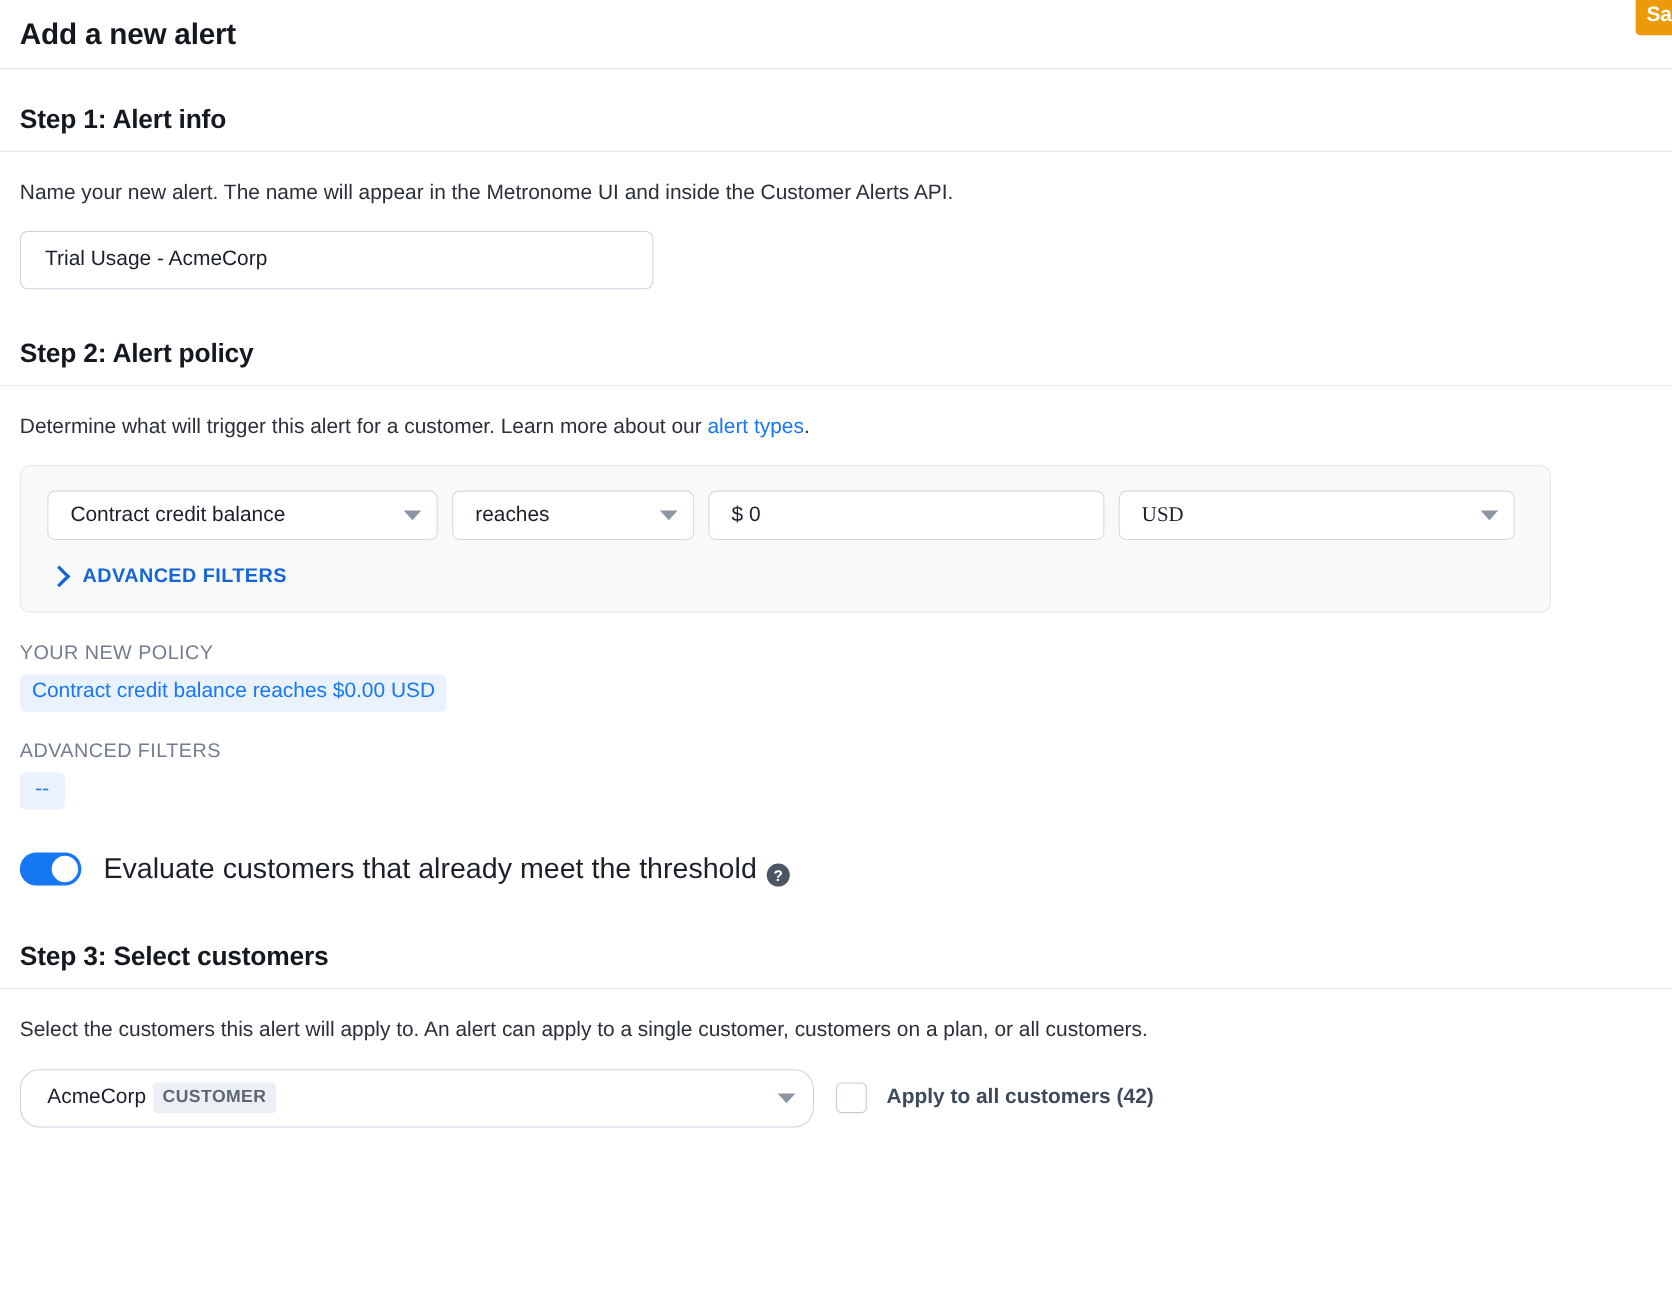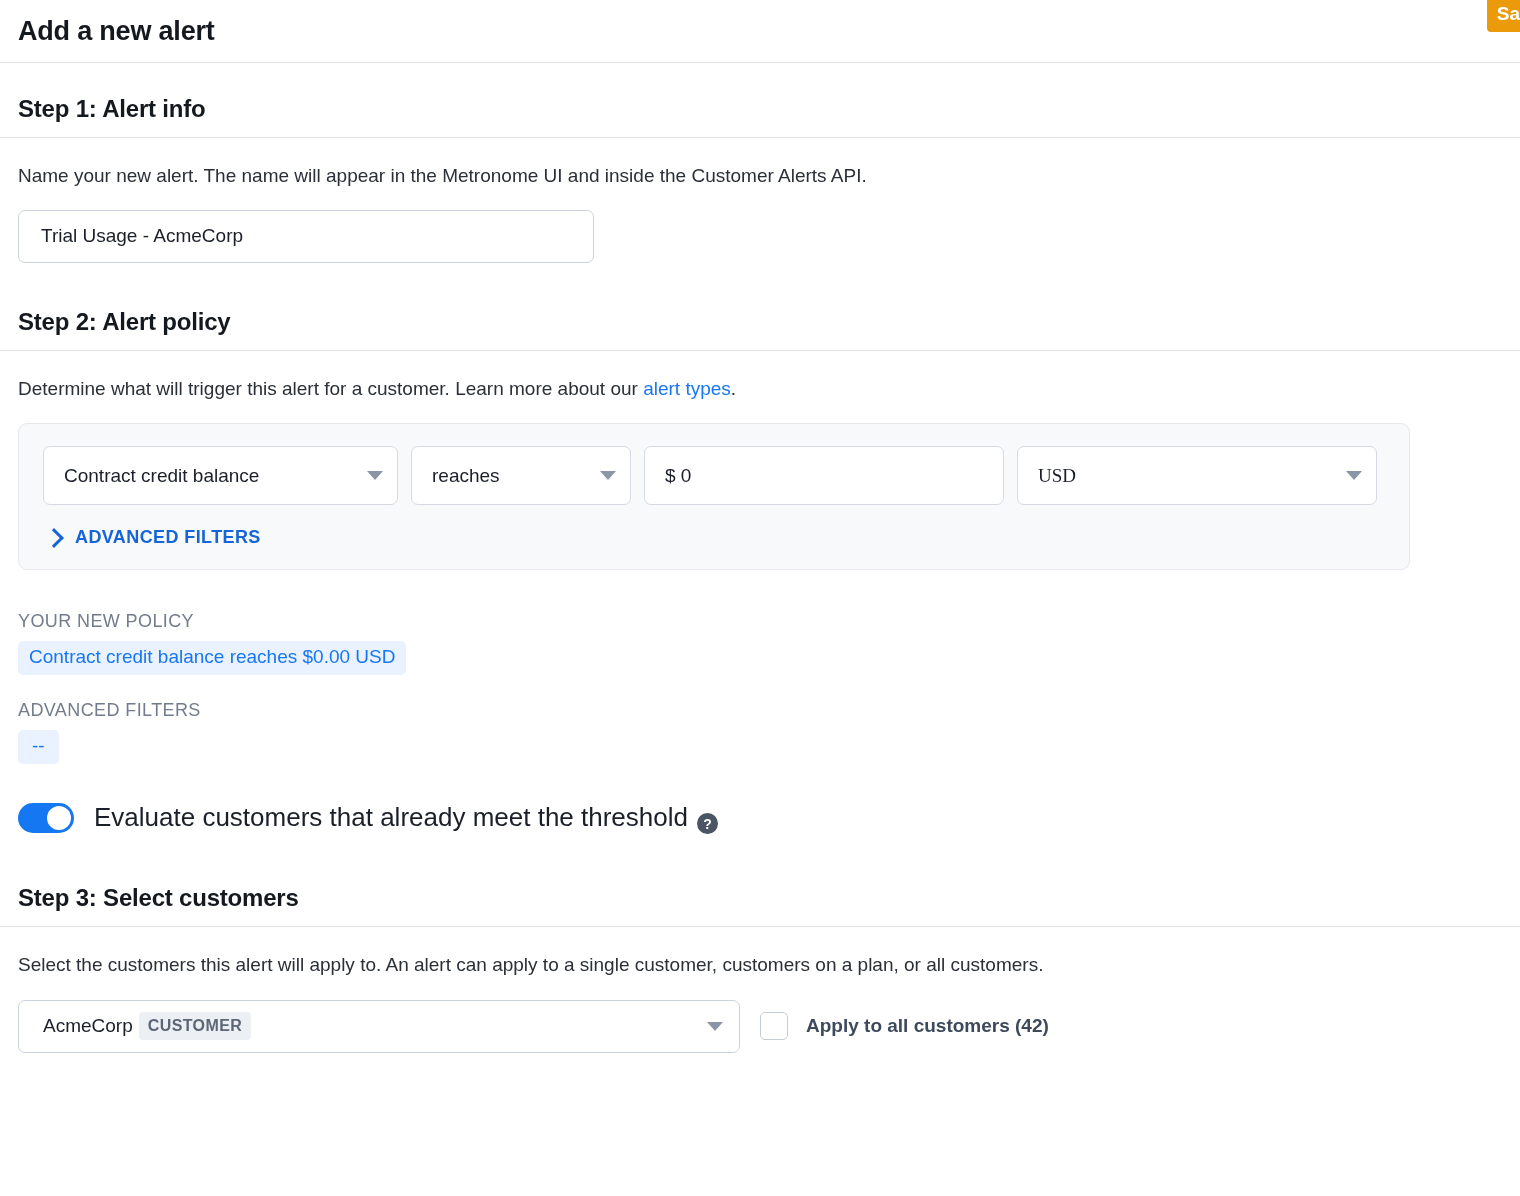--- a/index.html
+++ b/index.html
@@ -93,21 +93,21 @@
     border: 1px solid #e6e8ee;
     border-radius: 9px;
     padding: 22px 24px 20px 24px;
   }
   .policy-row {
     display: flex;
     align-items: center;
     gap: 13px;
   }
   .select-ctl, .value-ctl {
-    height: 59px;
+    height: 45px;
     background: #ffffff;
     border: 1px solid #d5dae2;
     border-radius: 7px;
     display: flex;
     align-items: center;
     padding: 0 14px 0 20px;
     font-size: 19px;
     color: #1a1f29;
   }
   .select-ctl { justify-content: space-between; cursor: pointer; }
@@ -143,21 +143,21 @@
     font-size: 18px;
     font-weight: bold;
     letter-spacing: 0.4px;
   }
 
   
   .summary-label {
     font-size: 18px;
     color: #737c8c;
     letter-spacing: 0.4px;
-    margin: 41px 0 0 0;
+    margin: 26px 0 0 0;
   }
   .summary-chip {
     display: inline-block;
     margin-top: 9px;
     background: #e9f2fe;
     color: #1877f2;
     font-size: 19px;
     padding: 5px 11px 7px 11px;
     border-radius: 5px;
   }
@@ -209,21 +209,21 @@
     display: flex;
     align-items: center;
     gap: 20px;
     margin-top: 22px;
   }
   .customer-select {
     width: 722px;
     height: 53px;
     background: #ffffff;
     border: 1px solid #ccd2dd;
-    border-radius: 7px;
+    border-radius: 18px;
     display: flex;
     align-items: center;
     padding: 0 16px 0 24px;
     cursor: pointer;
   }
   .customer-name {
     font-size: 19px;
     color: #1a1f29;
   }
   .badge-customer {

